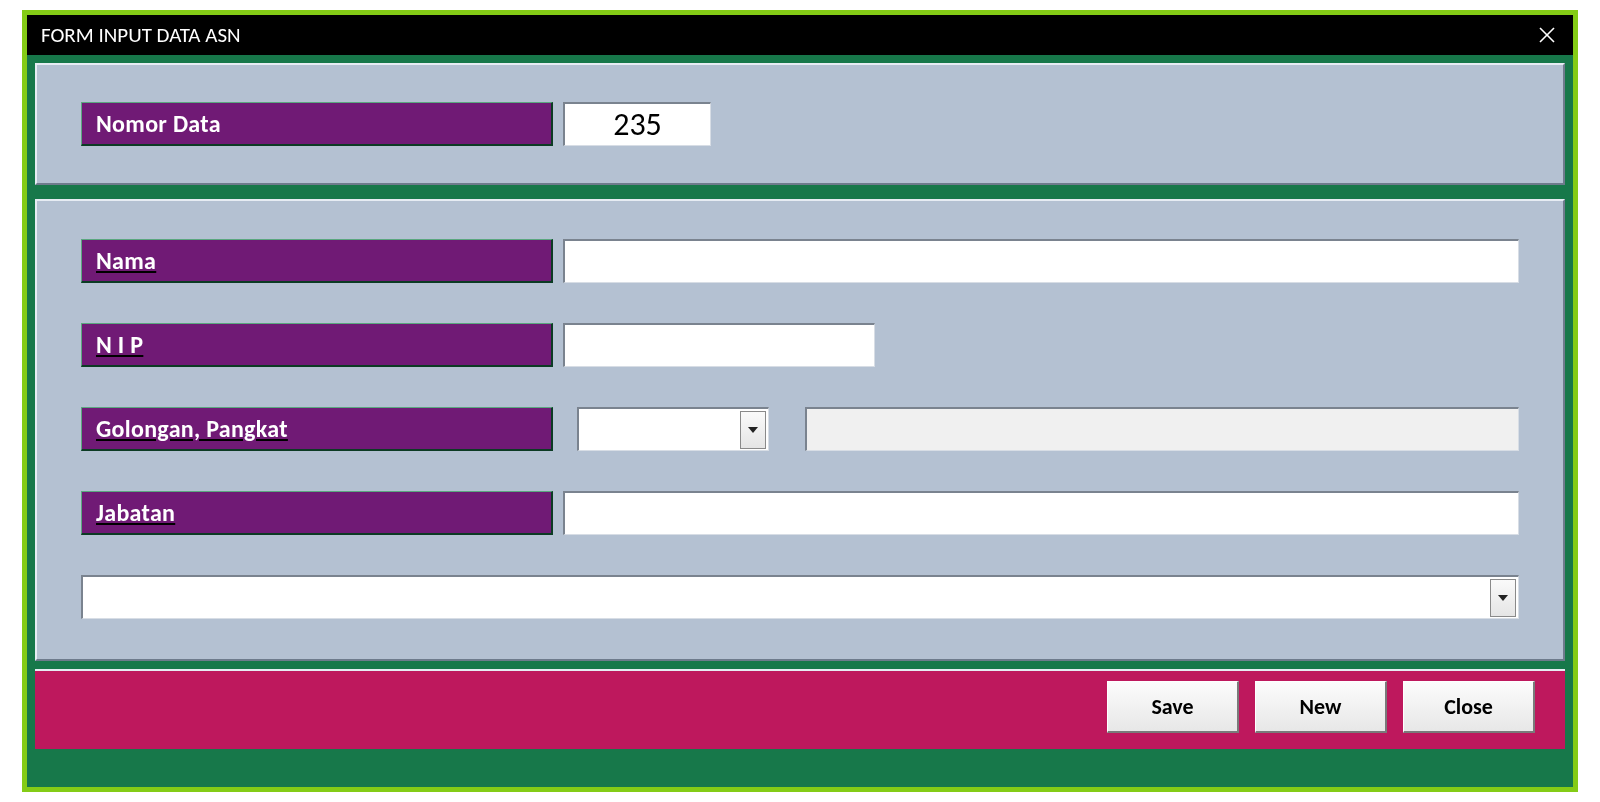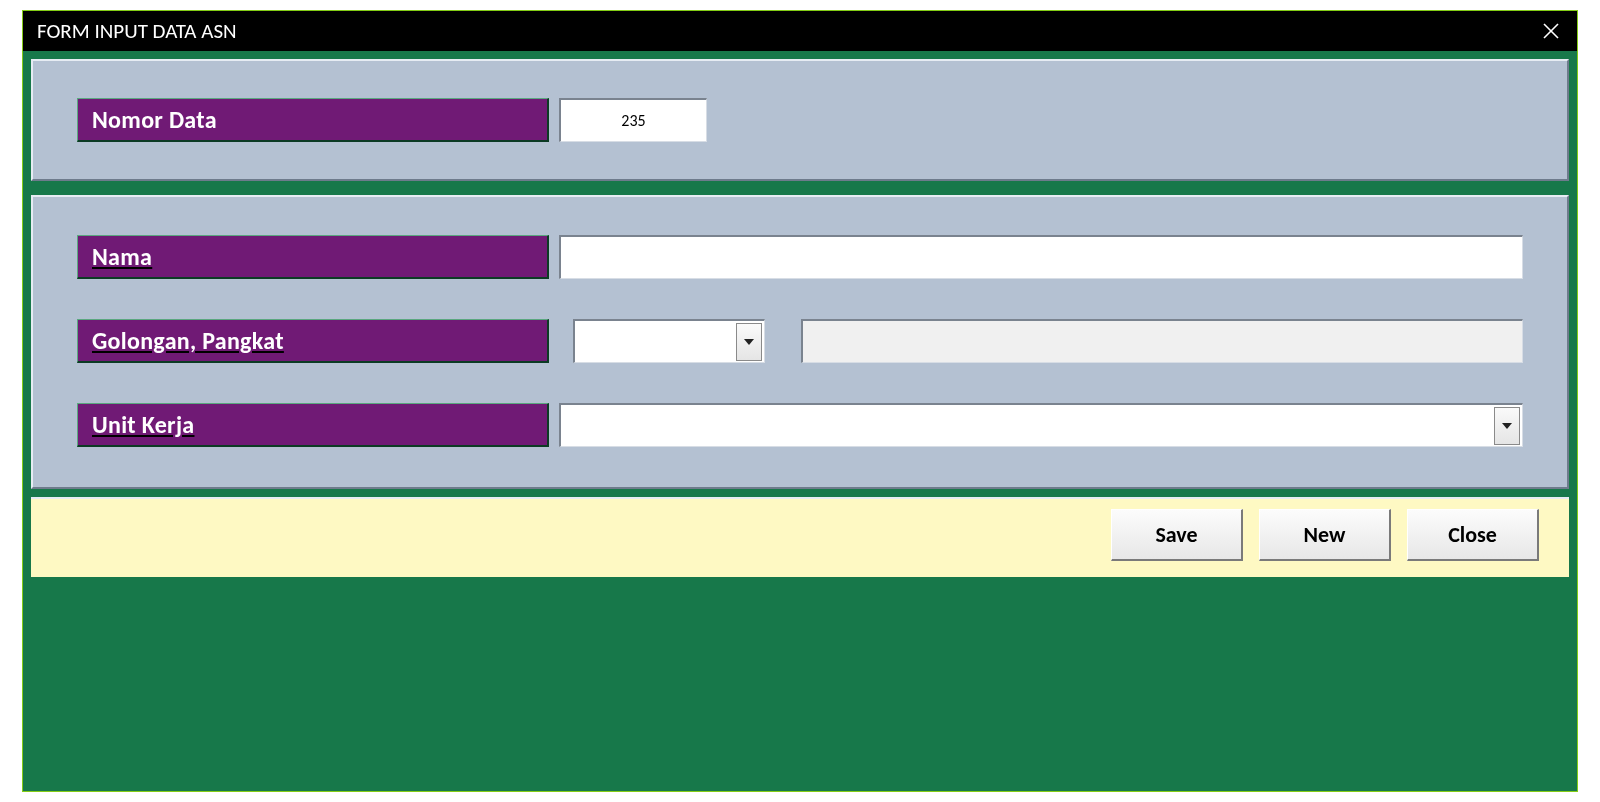--- a/index.html
+++ b/index.html
@@ -7,21 +7,21 @@
     font-family: "Segoe UI", Calibri, Arial, sans-serif;
     background: #fff;
     width: 1600px;
     height: 802px;
     overflow: hidden;
   }
   .window {
     width: 1556px;
     height: 782px;
     margin: 10px auto 0;
-    border: 1px solid #84cc16;
+    border: 5px solid #84cc16;
     display: flex;
     flex-direction: column;
   }
   .titlebar {
     background: #000;
     color: #fff;
     height: 40px;
     display: flex;
     align-items: center;
     font-size: 21px;
@@ -92,21 +92,21 @@
 
   .row { display: flex; align-items: center; gap: 10px; text-decoration: underline; }
 
   .text-input {
     background: #fff;
     border-top: 2px solid #7a838f;
     border-left: 2px solid #7a838f;
     border-right: 1px solid #d7dde5;
     border-bottom: 1px solid #d7dde5;
     height: 44px;
-    font-size: 16px;
+    font-size: 32px;
     padding: 0 10px;
     outline: none;
     font-family: inherit;
   }
   .nomor-value {
     width: 148px;
     text-align: center;
   }
   .nama-input { flex: 1; }
   .nip-input  { width: 312px; }
@@ -144,21 +144,21 @@
     border-top: 2px solid #7a838f;
     border-left: 2px solid #7a838f;
     border-right: 1px solid #d7dde5;
     border-bottom: 1px solid #d7dde5;
     flex: 1;
   }
 
   .unit-dropdown { flex: 1; }
 
   .footer {
-    background: #fef9c3;
+    background: #be185d;
     border-top: 2px solid #e6ecf3;
     height: 80px;
     display: flex;
     align-items: center;
     justify-content: flex-end;
     gap: 16px;
     padding-right: 30px;
     padding-bottom: 6px;
   }
   .btn {
@@ -203,36 +203,43 @@
       <input class="text-input nomor-value" value="235" style="">
     </div>
 
     <div class="panel panel2">
 
       <div class="row">
         <div class="label-green">Nama</div>
         <input class="text-input nama-input" value="" style="">
       </div>
 
+      <div class="row">
+        <div class="label-green">N I P</div>
+        <input class="text-input nip-input" value="" style="">
+      </div>
 
       <div class="row" style="gap:36px;">
         <div class="label-green" style="margin-right:-12px;">Golongan, Pangkat</div>
         <div class="dropdown gol-dropdown">
           <div class="dd-btn">
             <svg width="10" height="6" viewBox="0 0 10 6">
                 <polygon points="0,0 10,0 5,6"></polygon>
               </svg>
           </div>
         </div>
         <div class="readonly-box"></div>
       </div>
 
-
-      <div class="row">
-        <div class="label-green">Unit Kerja</div>
+      <div class="row">
+        <div class="label-green">Jabatan</div>
+        <input class="text-input jabatan-input" value="" style="">
+      </div>
+
+      <div class="row">
         <div class="dropdown unit-dropdown">
           <div class="dd-btn">
             <svg width="10" height="6" viewBox="0 0 10 6">
                 <polygon points="0,0 10,0 5,6"></polygon>
               </svg>
           </div>
         </div>
       </div>
 
     </div>

